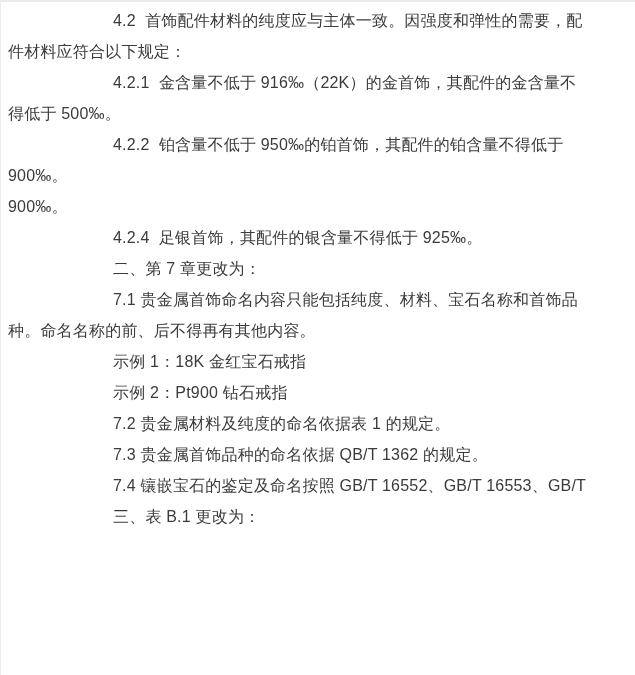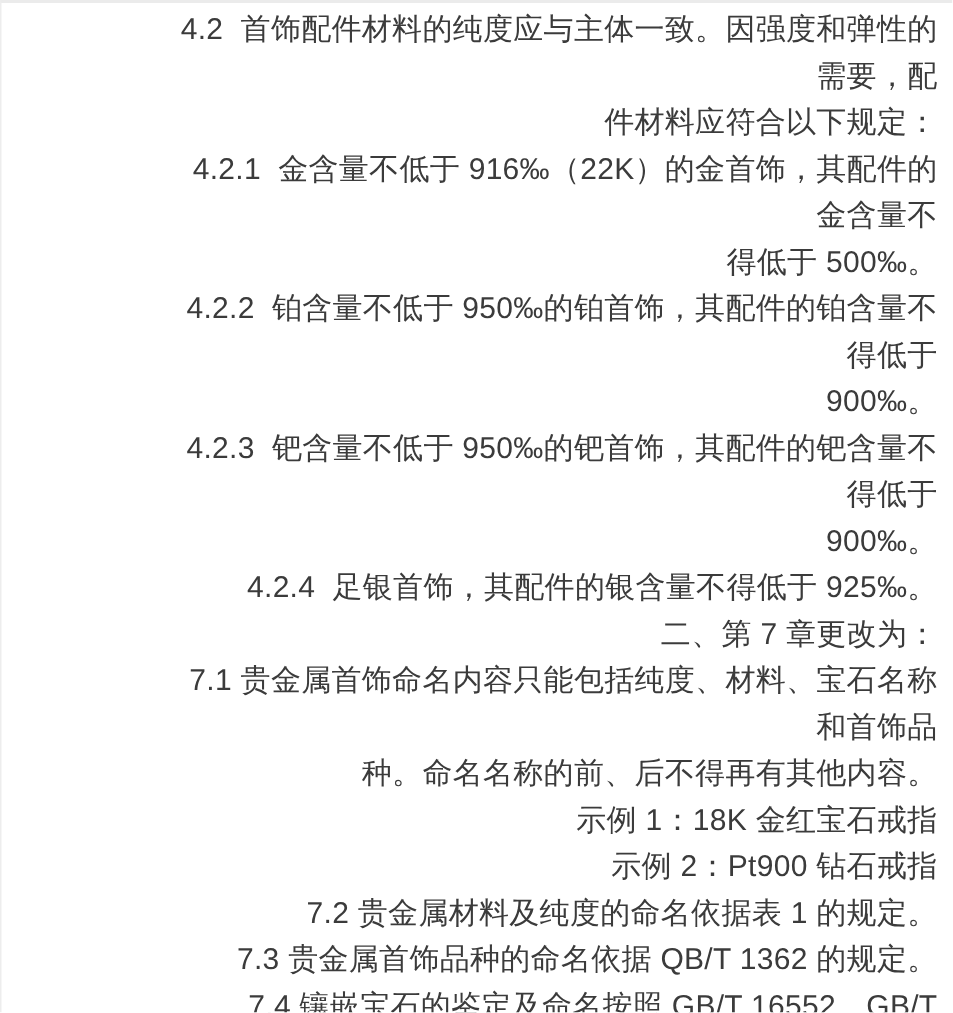--- a/index.html
+++ b/index.html
@@ -13,42 +13,40 @@
     height: 675px;
     box-sizing: border-box;
     background: #ffffff;
     border-top: 2px solid #ebebeb;
     border-left: 1px solid #ededed;
     padding: 3px 10px 0 7px;
     overflow: hidden;
     font-family: "Liberation Sans", sans-serif;
   }
   .doc-line {
-    font-size: 20px;
+    font-size: 16px;
     line-height: 31px;
     color: #3b3b3b;
     white-space: pre-wrap;
     letter-spacing: 0.2px;
-    text-align: right;
   }
   .doc-line.indent {
     padding-left: 105px;
   }
 </style>
 </head>
 <body>
 
 <div class="page">
   <div class="doc-line indent">4.2  首饰配件材料的纯度应与主体一致。因强度和弹性的需要，配</div>
   <div class="doc-line">件材料应符合以下规定：</div>
   <div class="doc-line indent">4.2.1  金含量不低于 916‰（22K）的金首饰，其配件的金含量不</div>
   <div class="doc-line">得低于 500‰。</div>
   <div class="doc-line indent">4.2.2  铂含量不低于 950‰的铂首饰，其配件的铂含量不得低于</div>
   <div class="doc-line">900‰。</div>
-  <div class="doc-line indent">4.2.3  钯含量不低于 950‰的钯首饰，其配件的钯含量不得低于</div>
   <div class="doc-line">900‰。</div>
   <div class="doc-line indent">4.2.4  足银首饰，其配件的银含量不得低于 925‰。</div>
   <div class="doc-line indent">二、第 7 章更改为：</div>
   <div class="doc-line indent">7.1 贵金属首饰命名内容只能包括纯度、材料、宝石名称和首饰品</div>
   <div class="doc-line">种。命名名称的前、后不得再有其他内容。</div>
   <div class="doc-line indent">示例 1：18K 金红宝石戒指</div>
   <div class="doc-line indent">示例 2：Pt900 钻石戒指</div>
   <div class="doc-line indent">7.2 贵金属材料及纯度的命名依据表 1 的规定。</div>
   <div class="doc-line indent">7.3 贵金属首饰品种的命名依据 QB/T 1362 的规定。</div>
   <div class="doc-line indent">7.4 镶嵌宝石的鉴定及命名按照 GB/T 16552、GB/T 16553、GB/T</div>

